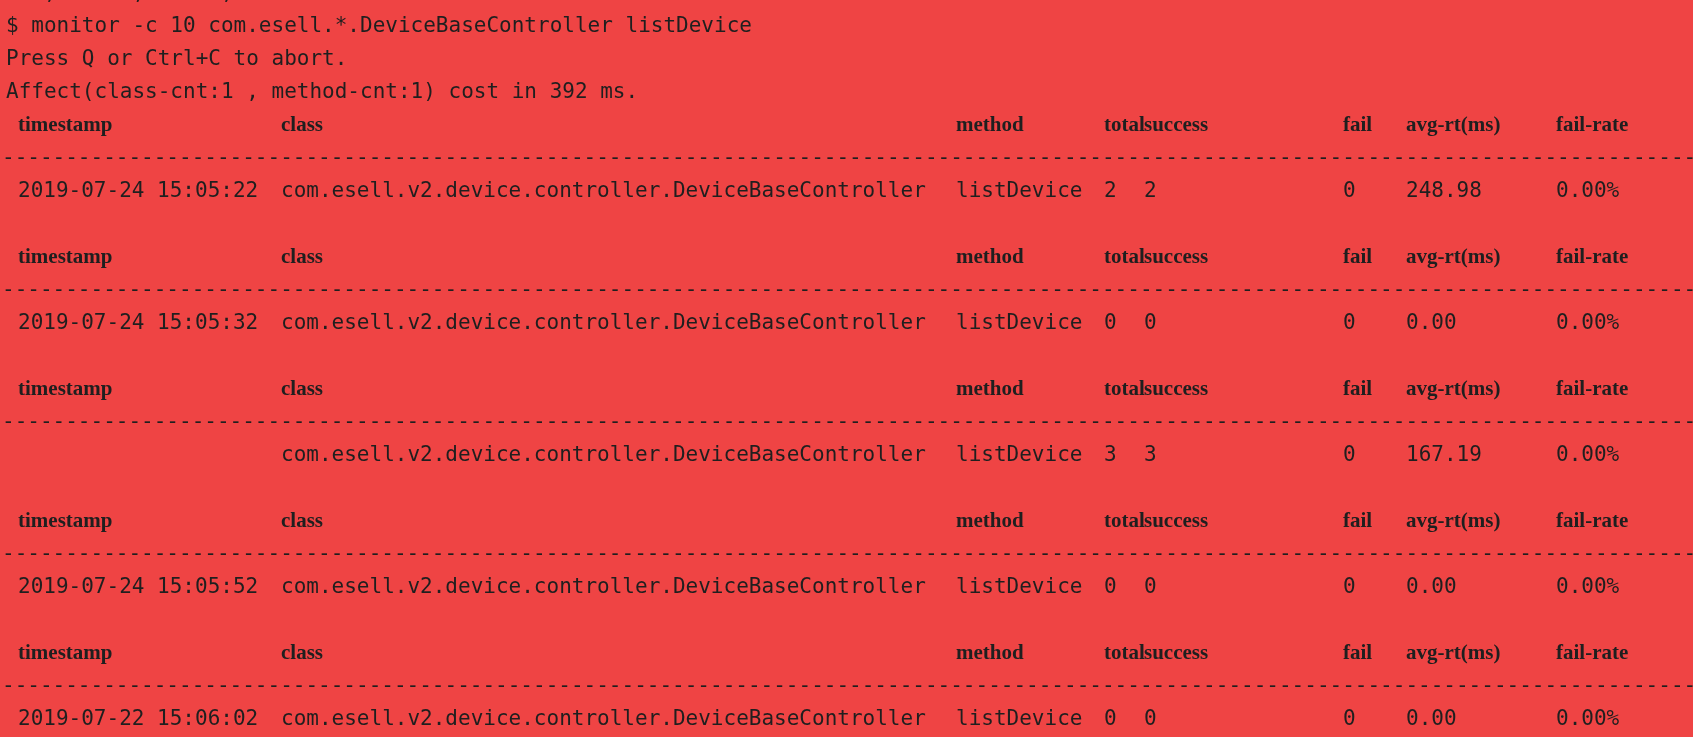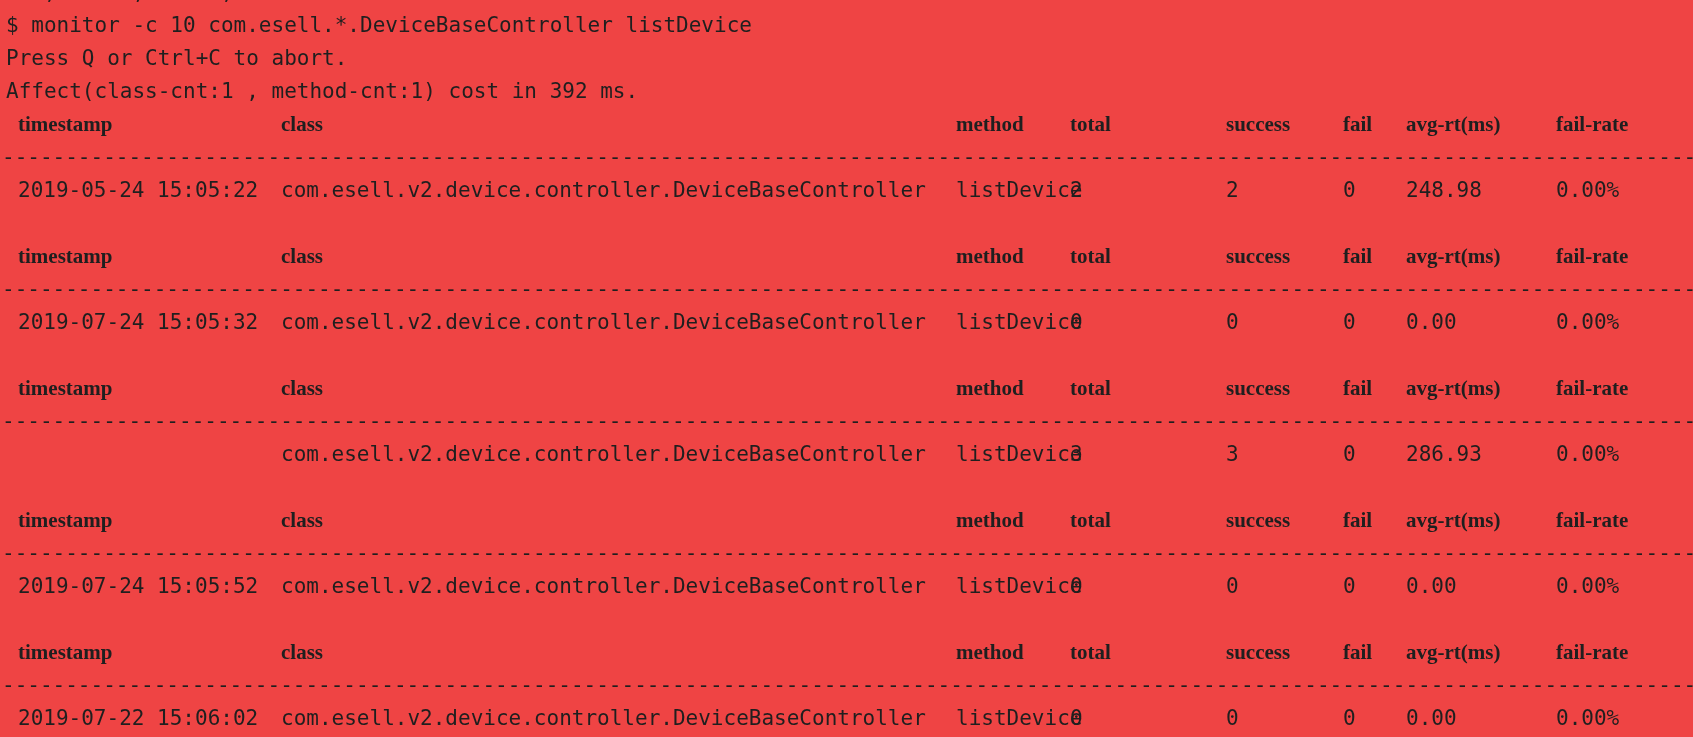--- a/index.html
+++ b/index.html
@@ -44,22 +44,22 @@
   }
   .c {
     position: absolute;
     top: 0;
     white-space: pre;
   }
   .hdr .c { font-weight: 700; font-family: Liberation Serif, serif; }
   .x-ts  { left: 18px; }
   .x-cls { left: 281px; }
   .x-m   { left: 956px; }
-  .x-t   { left: 1070px; }
-  .x-s   { left: 1226px; }
+  .x-t   { left: 1104px; }
+  .x-s   { left: 1144px; }
   .x-f   { left: 1343px; }
   .x-a   { left: 1406px; }
   .x-fr  { left: 1556px; }
 </style>
 </head>
 <body>
 
 <div class="terminal">
   <div class="stream">
 
@@ -73,21 +73,21 @@
       <b class="c x-cls">class</b>
       <b class="c x-m">method</b>
       <b class="c x-t">total</b>
       <b class="c x-s">success</b>
       <b class="c x-f">fail</b>
       <b class="c x-a">avg-rt(ms)</b>
       <b class="c x-fr">fail-rate</b>
     </div>
     <div class="line sep">--------------------------------------------------------------------------------------------------------------------------------------</div>
     <div class="line">
-      <span class="c x-ts">2019-05-24 15:05:22</span>
+      <span class="c x-ts">2019-07-24 15:05:22</span>
       <span class="c x-cls">com.esell.v2.device.controller.DeviceBaseController</span>
       <span class="c x-m">listDevice</span>
       <span class="c x-t">2</span>
       <span class="c x-s">2</span>
       <span class="c x-f">0</span>
       <span class="c x-a">248.98</span>
       <span class="c x-fr">0.00%</span>
     </div>
     <div class="line"></div>
 
@@ -124,21 +124,21 @@
       <b class="c x-a">avg-rt(ms)</b>
       <b class="c x-fr">fail-rate</b>
     </div>
     <div class="line sep">--------------------------------------------------------------------------------------------------------------------------------------</div>
     <div class="line">
       <span class="c x-cls">com.esell.v2.device.controller.DeviceBaseController</span>
       <span class="c x-m">listDevice</span>
       <span class="c x-t">3</span>
       <span class="c x-s">3</span>
       <span class="c x-f">0</span>
-      <span class="c x-a">286.93</span>
+      <span class="c x-a">167.19</span>
       <span class="c x-fr">0.00%</span>
     </div>
     <div class="line"></div>
 
     <div class="line hdr">
       <b class="c x-ts">timestamp</b>
       <b class="c x-cls">class</b>
       <b class="c x-m">method</b>
       <b class="c x-t">total</b>
       <b class="c x-s">success</b>

